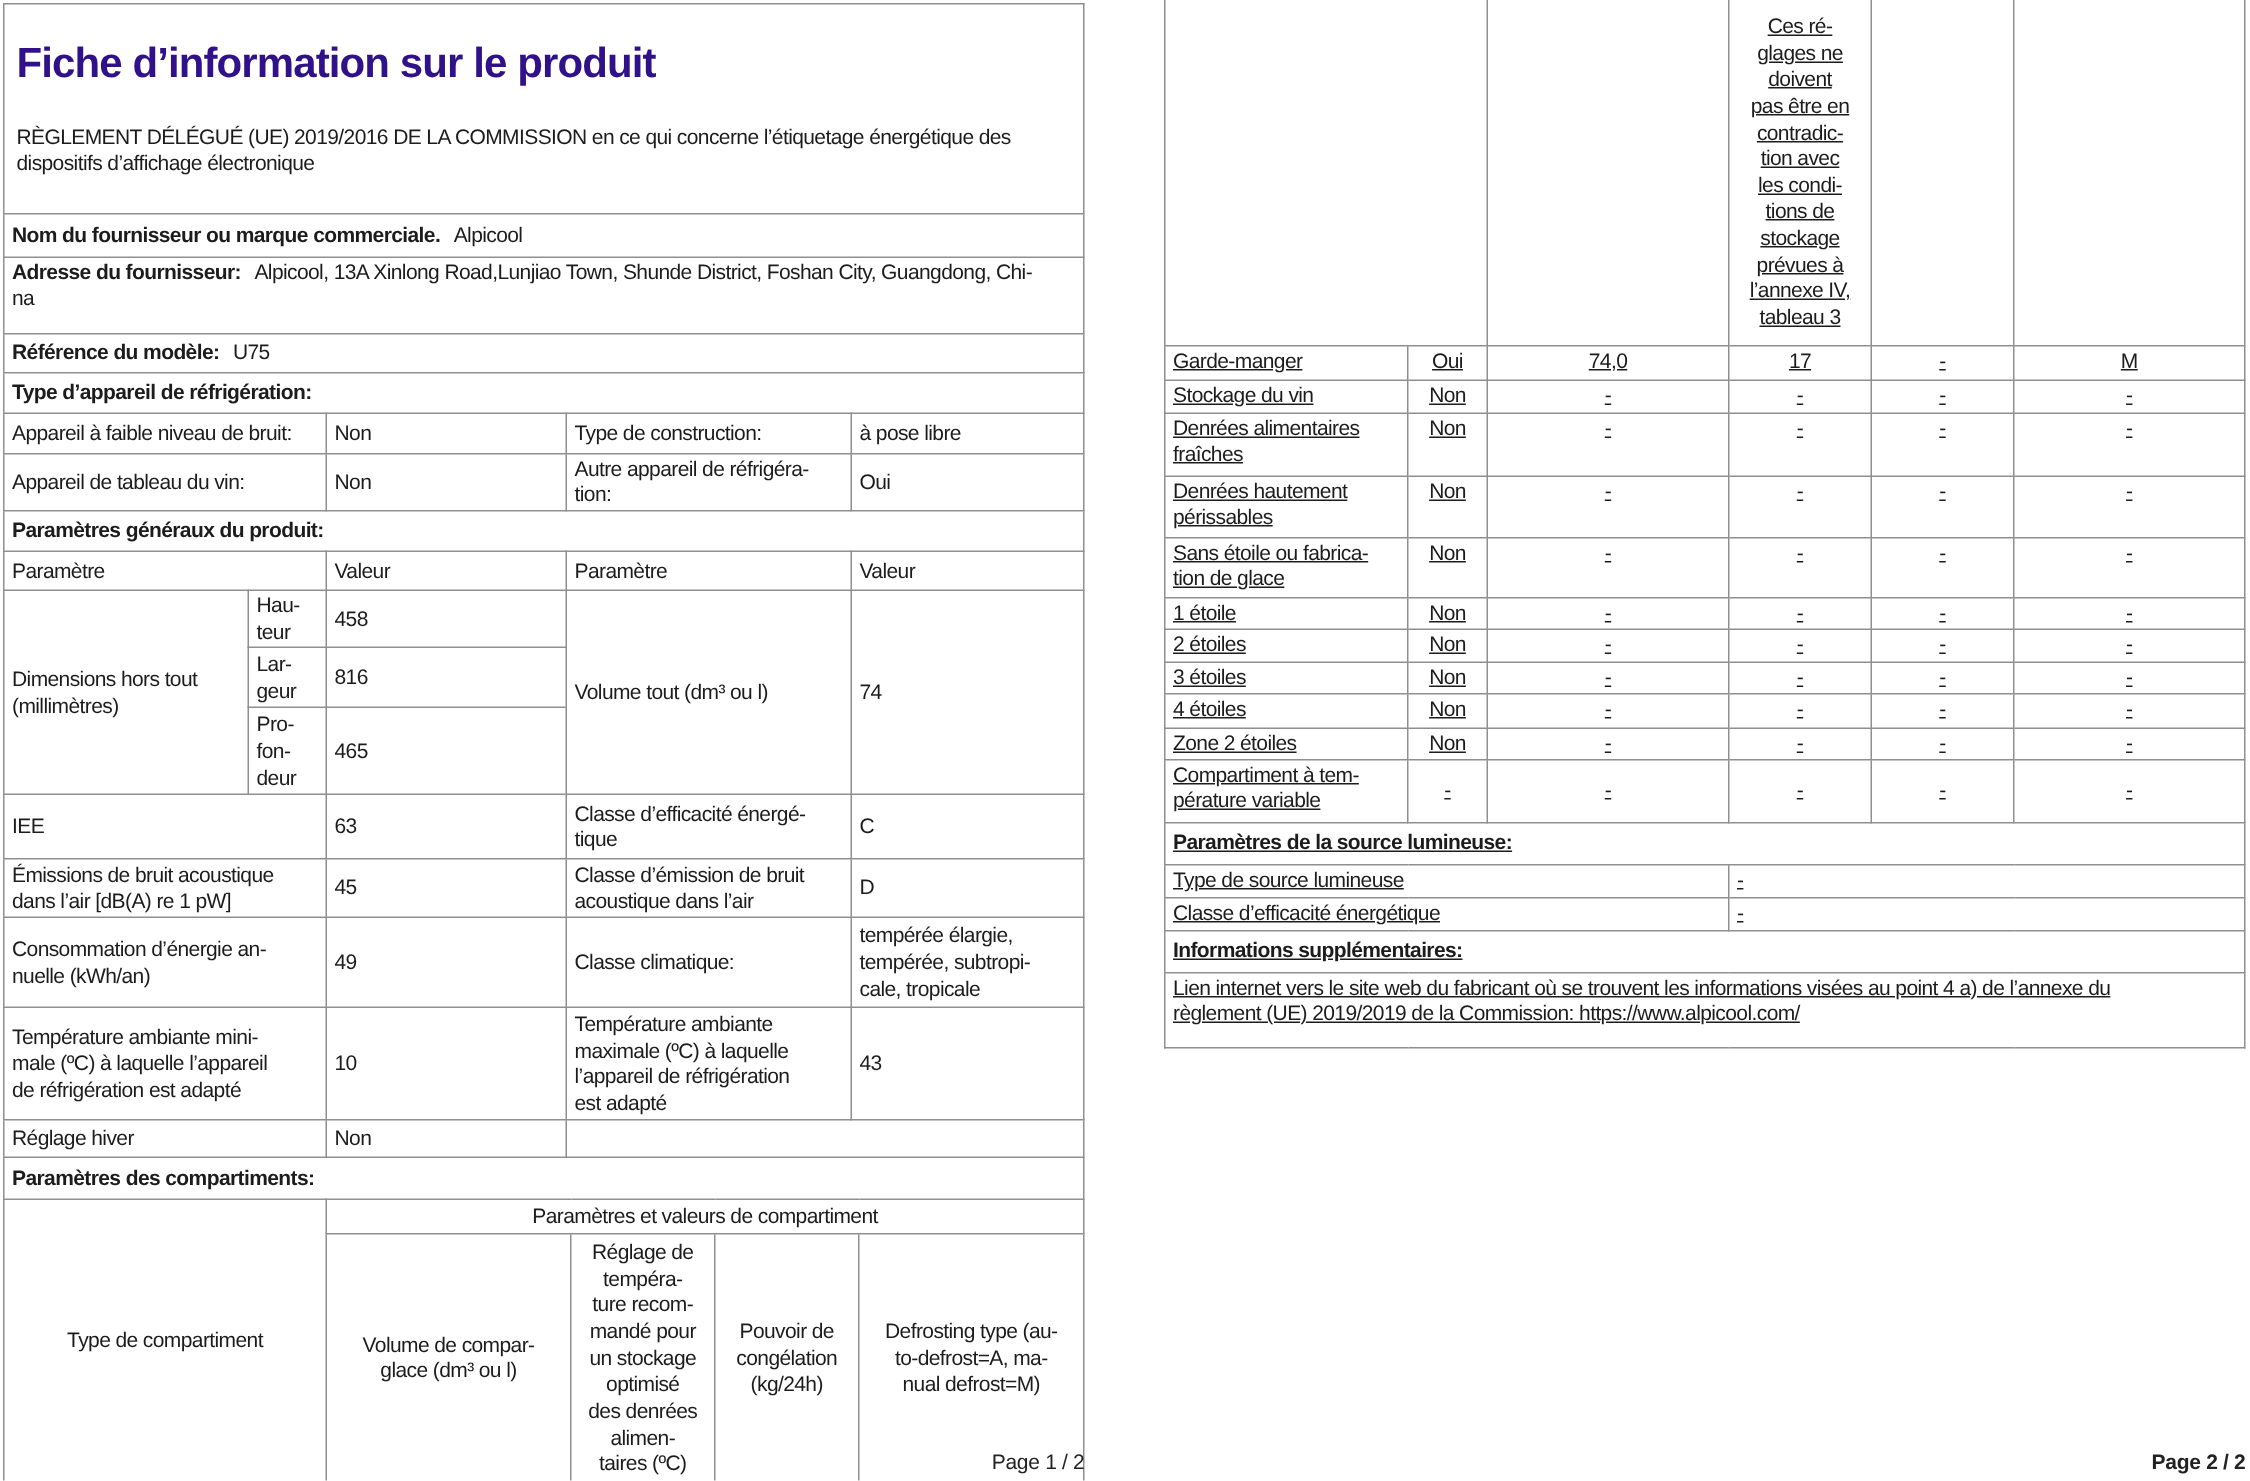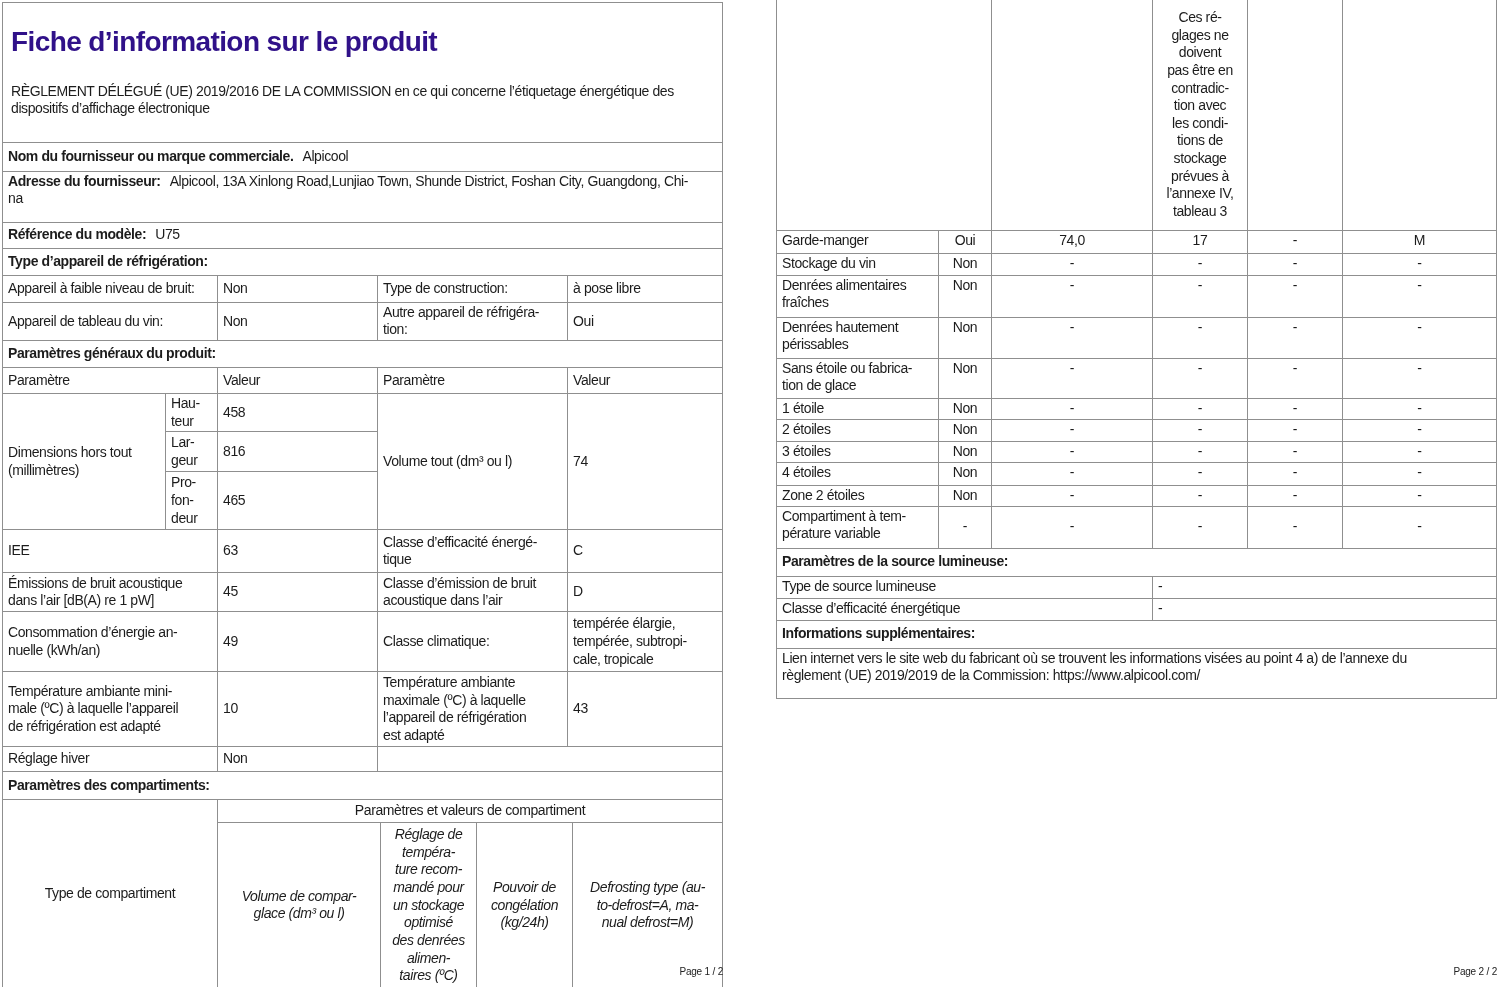--- a/index.html
+++ b/index.html
@@ -4,47 +4,47 @@
 <style>
   html,body{margin:0;padding:0;}
   body{
     width:1500px;height:987px;position:relative;overflow:hidden;
     background:#ffffff;
     font-family:"Liberation Sans","DejaVu Sans",sans-serif;
     color:#1c1c1c;font-size:14px;letter-spacing:-0.4px;line-height:1.26;
   }
   .page{position:absolute;}
   #page1{left:2px;top:2px;width:721px;}
-  #page2{left:776px;top:0;width:721px;}
+  #page2{left:776px;top:0;width:721px;text-decoration:underline;}
   table{border-collapse:collapse;table-layout:fixed;width:720px;}
   td{
     border:1px solid #8f8f8f;padding:1px 5px;overflow:hidden;
     vertical-align:middle;white-space:pre-line;
   }
   .sect{font-weight:bold;}
   .lbl{font-weight:bold;}
   .val{margin-left:9px;white-space:pre-line;}
   .ctr{text-align:center;}
   .top{vertical-align:top;}
-  .nb td{border-bottom:none;font-style:italic;}
+  .nb td{border-bottom:none;}
   .nt td{border-top:none;}
   #page2 td{vertical-align:top;}
   #page2 td.mid{vertical-align:middle;}
   .titlecell{vertical-align:top;padding:4px 8px 6px 8px;margin-top:20px;}
   .doc-title{
     font-size:28px;font-weight:bold;letter-spacing:-0.6px;
     color:#301189;line-height:1.2;margin:0;
   }
   .regulation{margin-top:7px;white-space:pre-line;}
   .footer{
     position:absolute;top:966px;width:721px;text-align:right;
-    font-size:10px;letter-spacing:-0.2px;color:#222;
+    font-size:14px;letter-spacing:-0.2px;color:#222;
   }
   #footer1{left:2px;}
-  #footer2{left:776px;}
+  #footer2{left:776px;font-weight:bold;}
 </style>
 </head>
 <body>
 
 <div class="page" id="page1">
   <table>
     <colgroup>
       <col style="width:163px">
         <col style="width:52px">
         <col style="width:160px">

